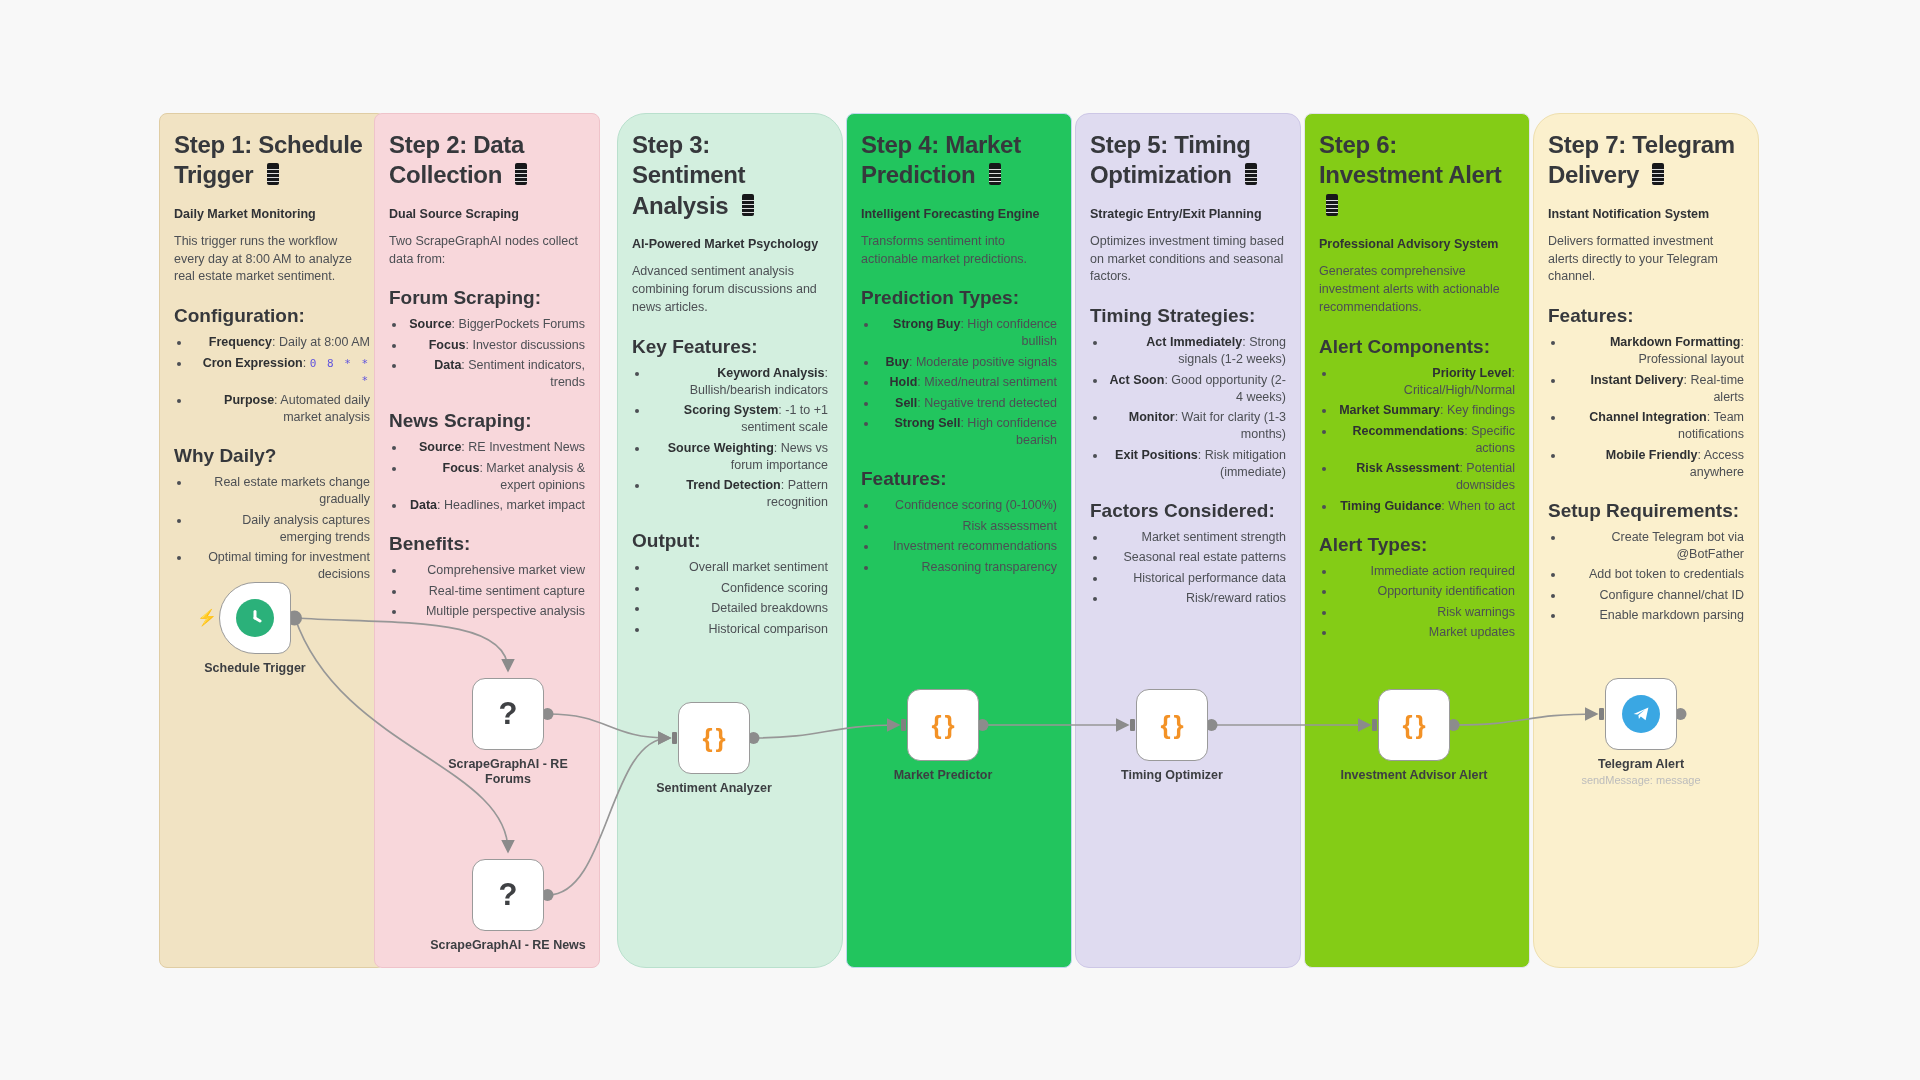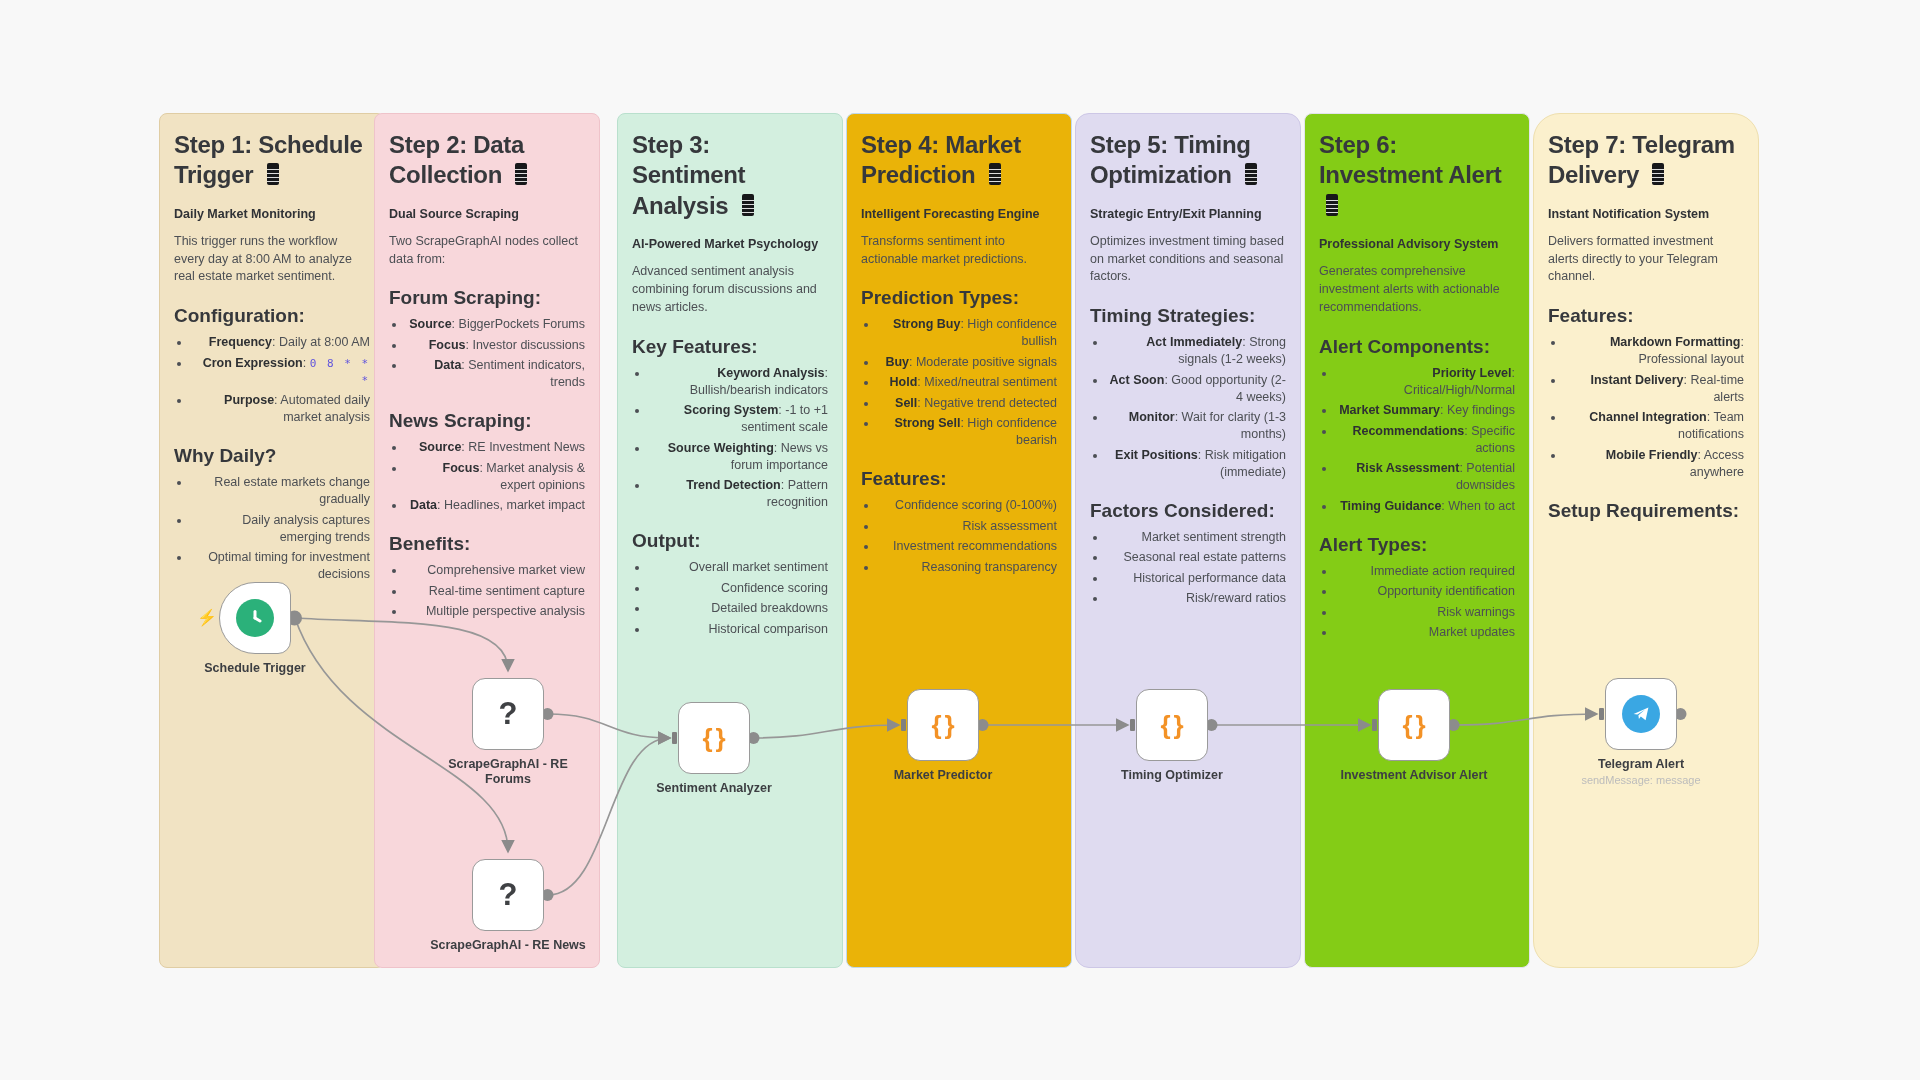--- a/index.html
+++ b/index.html
@@ -133,40 +133,40 @@
           <li><b>Focus</b>: Market analysis &amp; expert opinions</li>
           <li><b>Data</b>: Headlines, market impact</li>
         </ul>
         <h3 class="sec-heading">Benefits:</h3>
         <ul>
           <li>Comprehensive market view</li>
           <li>Real-time sentiment capture</li>
           <li>Multiple perspective analysis</li>
         </ul>
       </div>
-      <div class="column" style="left: 617px; background: rgb(211, 239, 223); border-color: rgb(185, 224, 205);">
+      <div class="column" style="left: 617px; background: rgb(211, 239, 223); border-color: rgb(185, 224, 205); border-radius: 29px;">
         <h2 class="sticky-title">Step 3: Sentiment Analysis <span class="tofu"></span></h2>
         <p class="sticky-subtitle">AI-Powered Market Psychology</p>
         <p class="sticky-intro">Advanced sentiment analysis combining forum discussions and news articles.</p>
         <h3 class="sec-heading">Key Features:</h3>
         <ul>
           <li><b>Keyword Analysis</b>: Bullish/bearish indicators</li>
           <li><b>Scoring System</b>: -1 to +1 sentiment scale</li>
           <li><b>Source Weighting</b>: News vs forum importance</li>
           <li><b>Trend Detection</b>: Pattern recognition</li>
         </ul>
         <h3 class="sec-heading">Output:</h3>
         <ul>
           <li>Overall market sentiment</li>
           <li>Confidence scoring</li>
           <li>Detailed breakdowns</li>
           <li>Historical comparison</li>
         </ul>
       </div>
-      <div class="column" style="left: 846px; background: #eab308; border-color: rgb(191, 217, 238);">
+      <div class="column" style="left: 846px; background: #22c55e; border-color: rgb(191, 217, 238);">
         <h2 class="sticky-title">Step 4: Market Prediction <span class="tofu"></span></h2>
         <p class="sticky-subtitle">Intelligent Forecasting Engine</p>
         <p class="sticky-intro">Transforms sentiment into actionable market predictions.</p>
         <h3 class="sec-heading">Prediction Types:</h3>
         <ul>
           <li><b>Strong Buy</b>: High confidence bullish</li>
           <li><b>Buy</b>: Moderate positive signals</li>
           <li><b>Hold</b>: Mixed/neutral sentiment</li>
           <li><b>Sell</b>: Negative trend detected</li>
           <li><b>Strong Sell</b>: High confidence bearish</li>
@@ -223,20 +223,26 @@
         <p class="sticky-subtitle">Instant Notification System</p>
         <p class="sticky-intro">Delivers formatted investment alerts directly to your Telegram channel.</p>
         <h3 class="sec-heading">Features:</h3>
         <ul>
           <li><b>Markdown Formatting</b>: Professional layout</li>
           <li><b>Instant Delivery</b>: Real-time alerts</li>
           <li><b>Channel Integration</b>: Team notifications</li>
           <li><b>Mobile Friendly</b>: Access anywhere</li>
         </ul>
         <h3 class="sec-heading">Setup Requirements:</h3>
+        <ul>
+          <li>Create Telegram bot via @BotFather</li>
+          <li>Add bot token to credentials</li>
+          <li>Configure channel/chat ID</li>
+          <li>Enable markdown parsing</li>
+        </ul>
       </div>
     </div>
   <svg id="edges" viewBox="0 0 1920 1080">
     <defs>
       <marker id="arrow" markerWidth="9" markerHeight="9" refX="6.5" refY="4" orient="auto">
         <path d="M0,0 L8,4 L0,8 Z" fill="#8b8b8b"></path>
       </marker>
     </defs>
     <g id="edge-paths">
         <path d="M295,618 C390,624 508,615 508,670" fill="none" stroke="#979797" stroke-width="1.7" marker-end="url(#arrow)"></path>

